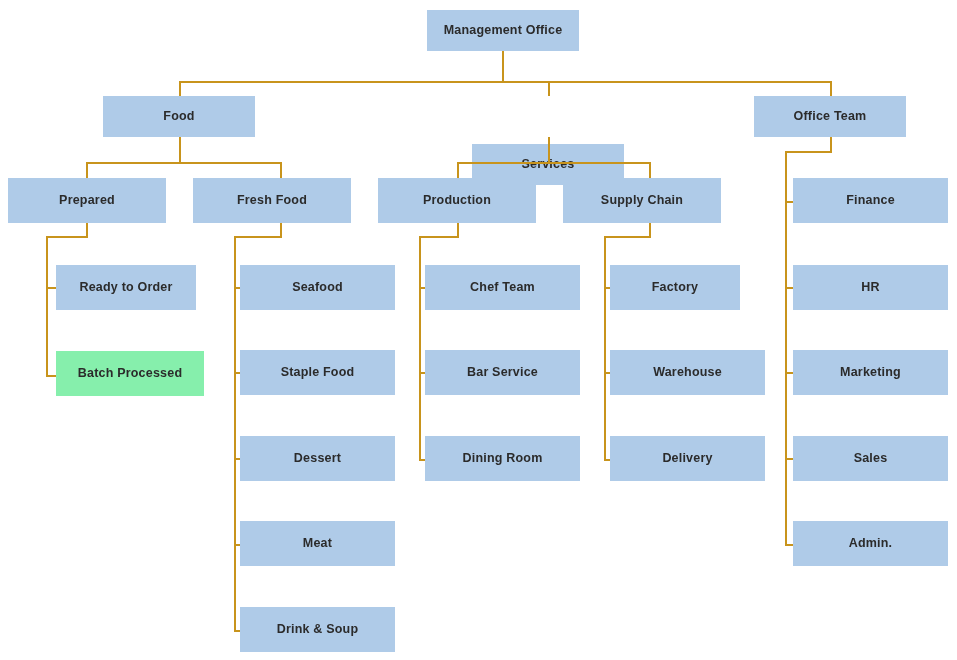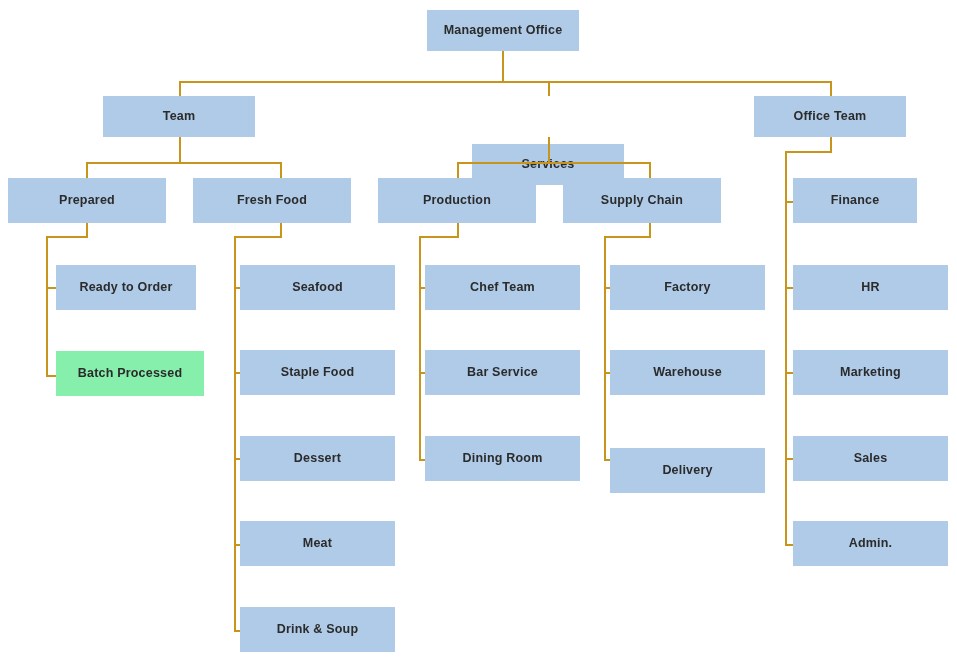--- a/index.html
+++ b/index.html
@@ -56,21 +56,21 @@
 
   <div class="conn v" style="left: 502px; top: 51px; height: 30px; background: rgb(200, 148, 28);"></div>
 
   <div class="conn h" style="left: 179px; top: 81px; width: 652px; background: rgb(200, 148, 28);"></div>
 
   <div class="conn v" style="left: 179px; top: 81px; height: 15px; background: rgb(200, 148, 28);"></div>
   <div class="conn v" style="left: 548px; top: 81px; height: 15px; background: rgb(200, 148, 28);"></div>
   <div class="conn v" style="left: 830px; top: 81px; height: 15px; background: rgb(200, 148, 28);"></div>
 
   <div class="node level2" style="left: 103px; top: 96px; width: 152px; height: 41px; background: rgb(175, 203, 232); color: rgb(43, 43, 43);">
-    <span>Team</span>
+    <span>Food</span>
   </div>
   <div class="node level2" style="left: 472px; top: 96px; width: 152px; height: 41px; background: rgb(175, 203, 232); color: rgb(43, 43, 43); margin-top: 48px;">
     <span>Services</span>
   </div>
   <div class="node level2" style="left: 754px; top: 96px; width: 152px; height: 41px; background: rgb(175, 203, 232); color: rgb(43, 43, 43);">
     <span>Office Team</span>
   </div>
 
   <div class="conn v" style="left: 179px; top: 137px; height: 25px; background: rgb(200, 148, 28);"></div>
   <div class="conn h" style="left: 86px; top: 162px; width: 196px; background: rgb(200, 148, 28);"></div>
@@ -159,31 +159,31 @@
   <div class="node leaf" style="left: 425px; top: 265px; width: 155px; height: 45px; background: rgb(175, 203, 232); color: rgb(43, 43, 43);">
     <span>Chef Team</span>
   </div>
   <div class="node leaf" style="left: 425px; top: 350px; width: 155px; height: 45px; background: rgb(175, 203, 232); color: rgb(43, 43, 43);">
     <span>Bar Service</span>
   </div>
   <div class="node leaf" style="left: 425px; top: 436px; width: 155px; height: 45px; background: rgb(175, 203, 232); color: rgb(43, 43, 43);">
     <span>Dining Room</span>
   </div>
 
-  <div class="node leaf" style="left: 610px; top: 265px; width: 155px; height: 45px; background: rgb(175, 203, 232); color: rgb(43, 43, 43);">
+  <div class="node leaf" style="left: 610px; top: 265px; width: 130px; height: 45px; background: rgb(175, 203, 232); color: rgb(43, 43, 43);">
     <span>Factory</span>
   </div>
   <div class="node leaf" style="left: 610px; top: 350px; width: 155px; height: 45px; background: rgb(175, 203, 232); color: rgb(43, 43, 43);">
     <span>Warehouse</span>
   </div>
-  <div class="node leaf" style="left: 610px; top: 436px; width: 155px; height: 45px; background: rgb(175, 203, 232); color: rgb(43, 43, 43); margin-top: 12px;">
+  <div class="node leaf" style="left: 610px; top: 436px; width: 155px; height: 45px; background: rgb(175, 203, 232); color: rgb(43, 43, 43);">
     <span>Delivery</span>
   </div>
 
-  <div class="node leaf" style="left: 793px; top: 178px; width: 124px; height: 45px; background: rgb(175, 203, 232); color: rgb(43, 43, 43);">
+  <div class="node leaf" style="left: 793px; top: 178px; width: 155px; height: 45px; background: rgb(175, 203, 232); color: rgb(43, 43, 43);">
     <span>Finance</span>
   </div>
   <div class="node leaf" style="left: 793px; top: 265px; width: 155px; height: 45px; background: rgb(175, 203, 232); color: rgb(43, 43, 43);">
     <span>HR</span>
   </div>
   <div class="node leaf" style="left: 793px; top: 350px; width: 155px; height: 45px; background: rgb(175, 203, 232); color: rgb(43, 43, 43);">
     <span>Marketing</span>
   </div>
   <div class="node leaf" style="left: 793px; top: 436px; width: 155px; height: 45px; background: rgb(175, 203, 232); color: rgb(43, 43, 43);">
     <span>Sales</span>

